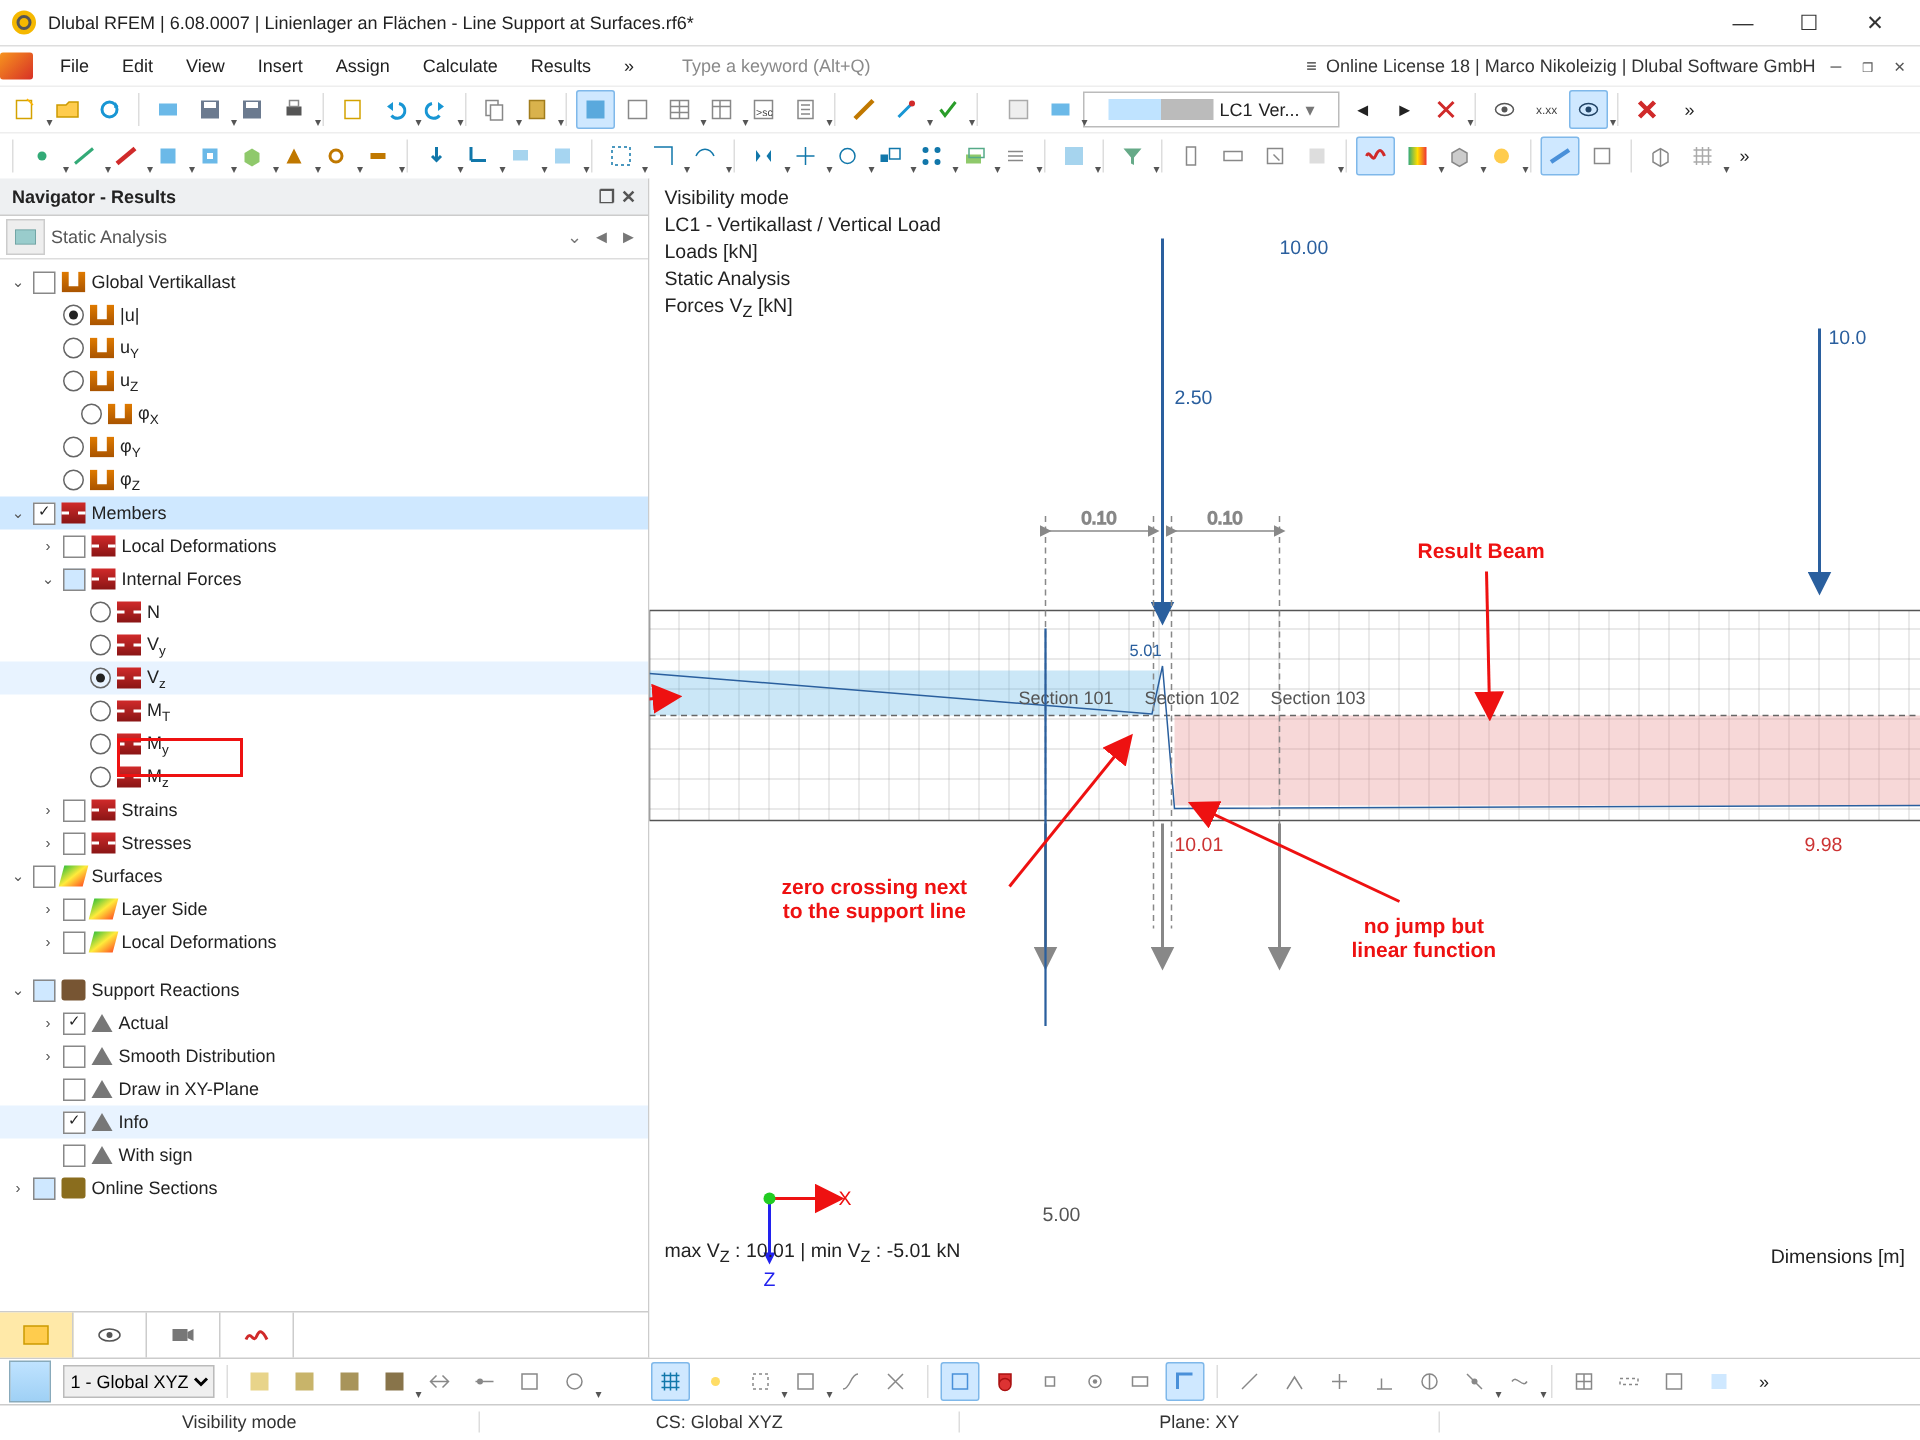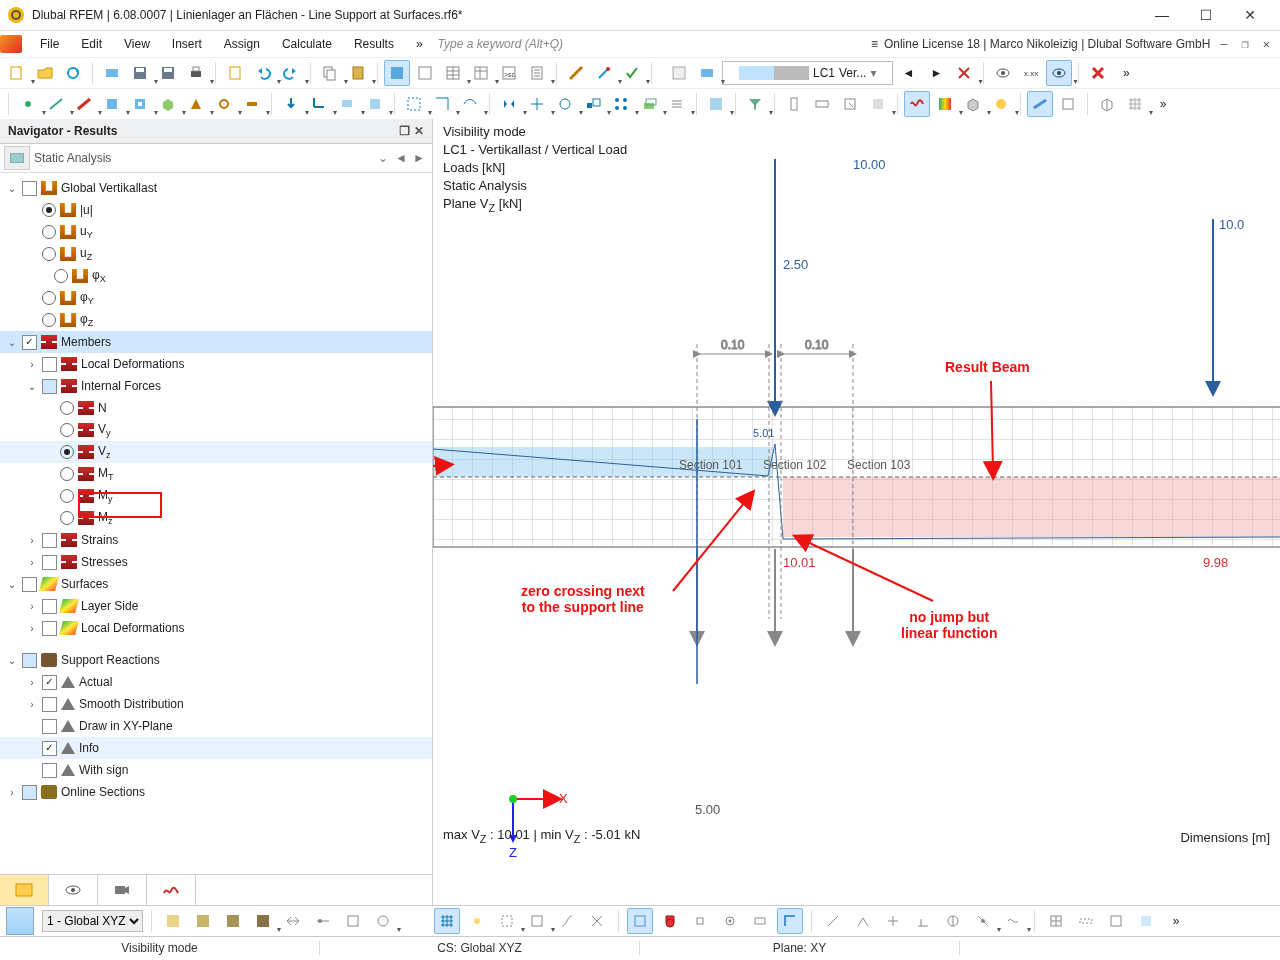--- a/index.html
+++ b/index.html
@@ -4,21 +4,21 @@
 <style>
 html,body{margin:0;padding:0;font-family:"Segoe UI",Tahoma,sans-serif;font-size:12px;color:#222;background:#fff;overflow:hidden;width:1280px;height:960px}
 .titlebar{height:30px;border-bottom:1px solid #ddd;display:flex;align-items:center;padding:0 8px}
 .titlebar .ico{width:16px;height:16px;background:#f5b800;border-radius:50%;margin-right:8px;position:relative}
 .titlebar .ico::after{content:"";position:absolute;width:6px;height:6px;border:2px solid #555;border-radius:50%;top:3px;left:3px}
 .titlebar .spacer{flex:1}
 .winbtn{width:44px;height:28px;display:flex;align-items:center;justify-content:center;font-size:14px;color:#333}
 .menubar{height:26px;display:flex;align-items:center;padding-left:0;gap:2px}
 .menubar .mi{padding:3px 10px}
 .menubar .logo{width:22px;height:18px;background:linear-gradient(135deg,#f7941e,#d73027);margin-right:6px;border-radius:2px}
-.menubar .kw{flex:0 0 260px;color:#8a8a8a;font-style:italic;margin-left:3px}
+.menubar .kw{flex:0 0 260px;color:#8a8a8a;margin-left:20px}
 .menubar .lic{margin-left:auto;color:#333;display:flex;align-items:center;gap:6px;padding-right:6px}
 .lic .sbtn{font-family:monospace;color:#555;padding:0 4px}
 .toolbar{height:30px;border-top:1px solid #eee;display:flex;align-items:center;padding:0 4px;gap:2px}
 .tb{width:24px;height:24px;border:1px solid transparent;border-radius:2px;display:flex;align-items:center;justify-content:center;position:relative}
 .tb.sel{background:#cfe8ff;border-color:#7fb8ea}
 .tb.dd::after{content:"▾";font-size:8px;position:absolute;right:-6px;bottom:-1px;color:#555}
 .tbsep{width:1px;height:22px;background:#ddd;margin:0 4px}
 .ic{width:16px;height:16px;display:block}
 .lc-combo{display:flex;align-items:center;gap:4px;border:1px solid #bbb;height:22px;padding:0 16px;background:#fff}
 .lc-swatch{width:70px;height:14px;background:linear-gradient(90deg,#bfe3ff 50%,#bbb 50%)}
@@ -703,21 +703,21 @@
         </div>
     </div>
   </div>
 
   <div class="view">
     <div class="info">
       <div>Visibility mode</div>
       <div>LC1 - Vertikallast / Vertical Load</div>
       <div>Loads [kN]</div>
       <div>Static Analysis</div>
-      <div><span>Plane V</span><sub>Z</sub><span> [kN]</span></div>
+      <div><span>Forces V</span><sub>Z</sub><span> [kN]</span></div>
     </div>
 
     <svg class="diagram" width="848" height="760">
       <defs>
         <pattern id="mesh" width="20" height="20" patternUnits="userSpaceOnUse">
             <path d="M0 0h20v20" fill="none" stroke="#888" stroke-width="0.6"></path>
           </pattern>
         <marker id="ah" markerWidth="8" markerHeight="8" refX="4" refY="4" orient="auto">
             <path d="M0 0L8 4 0 8z" fill="#888"></path>
           </marker>

